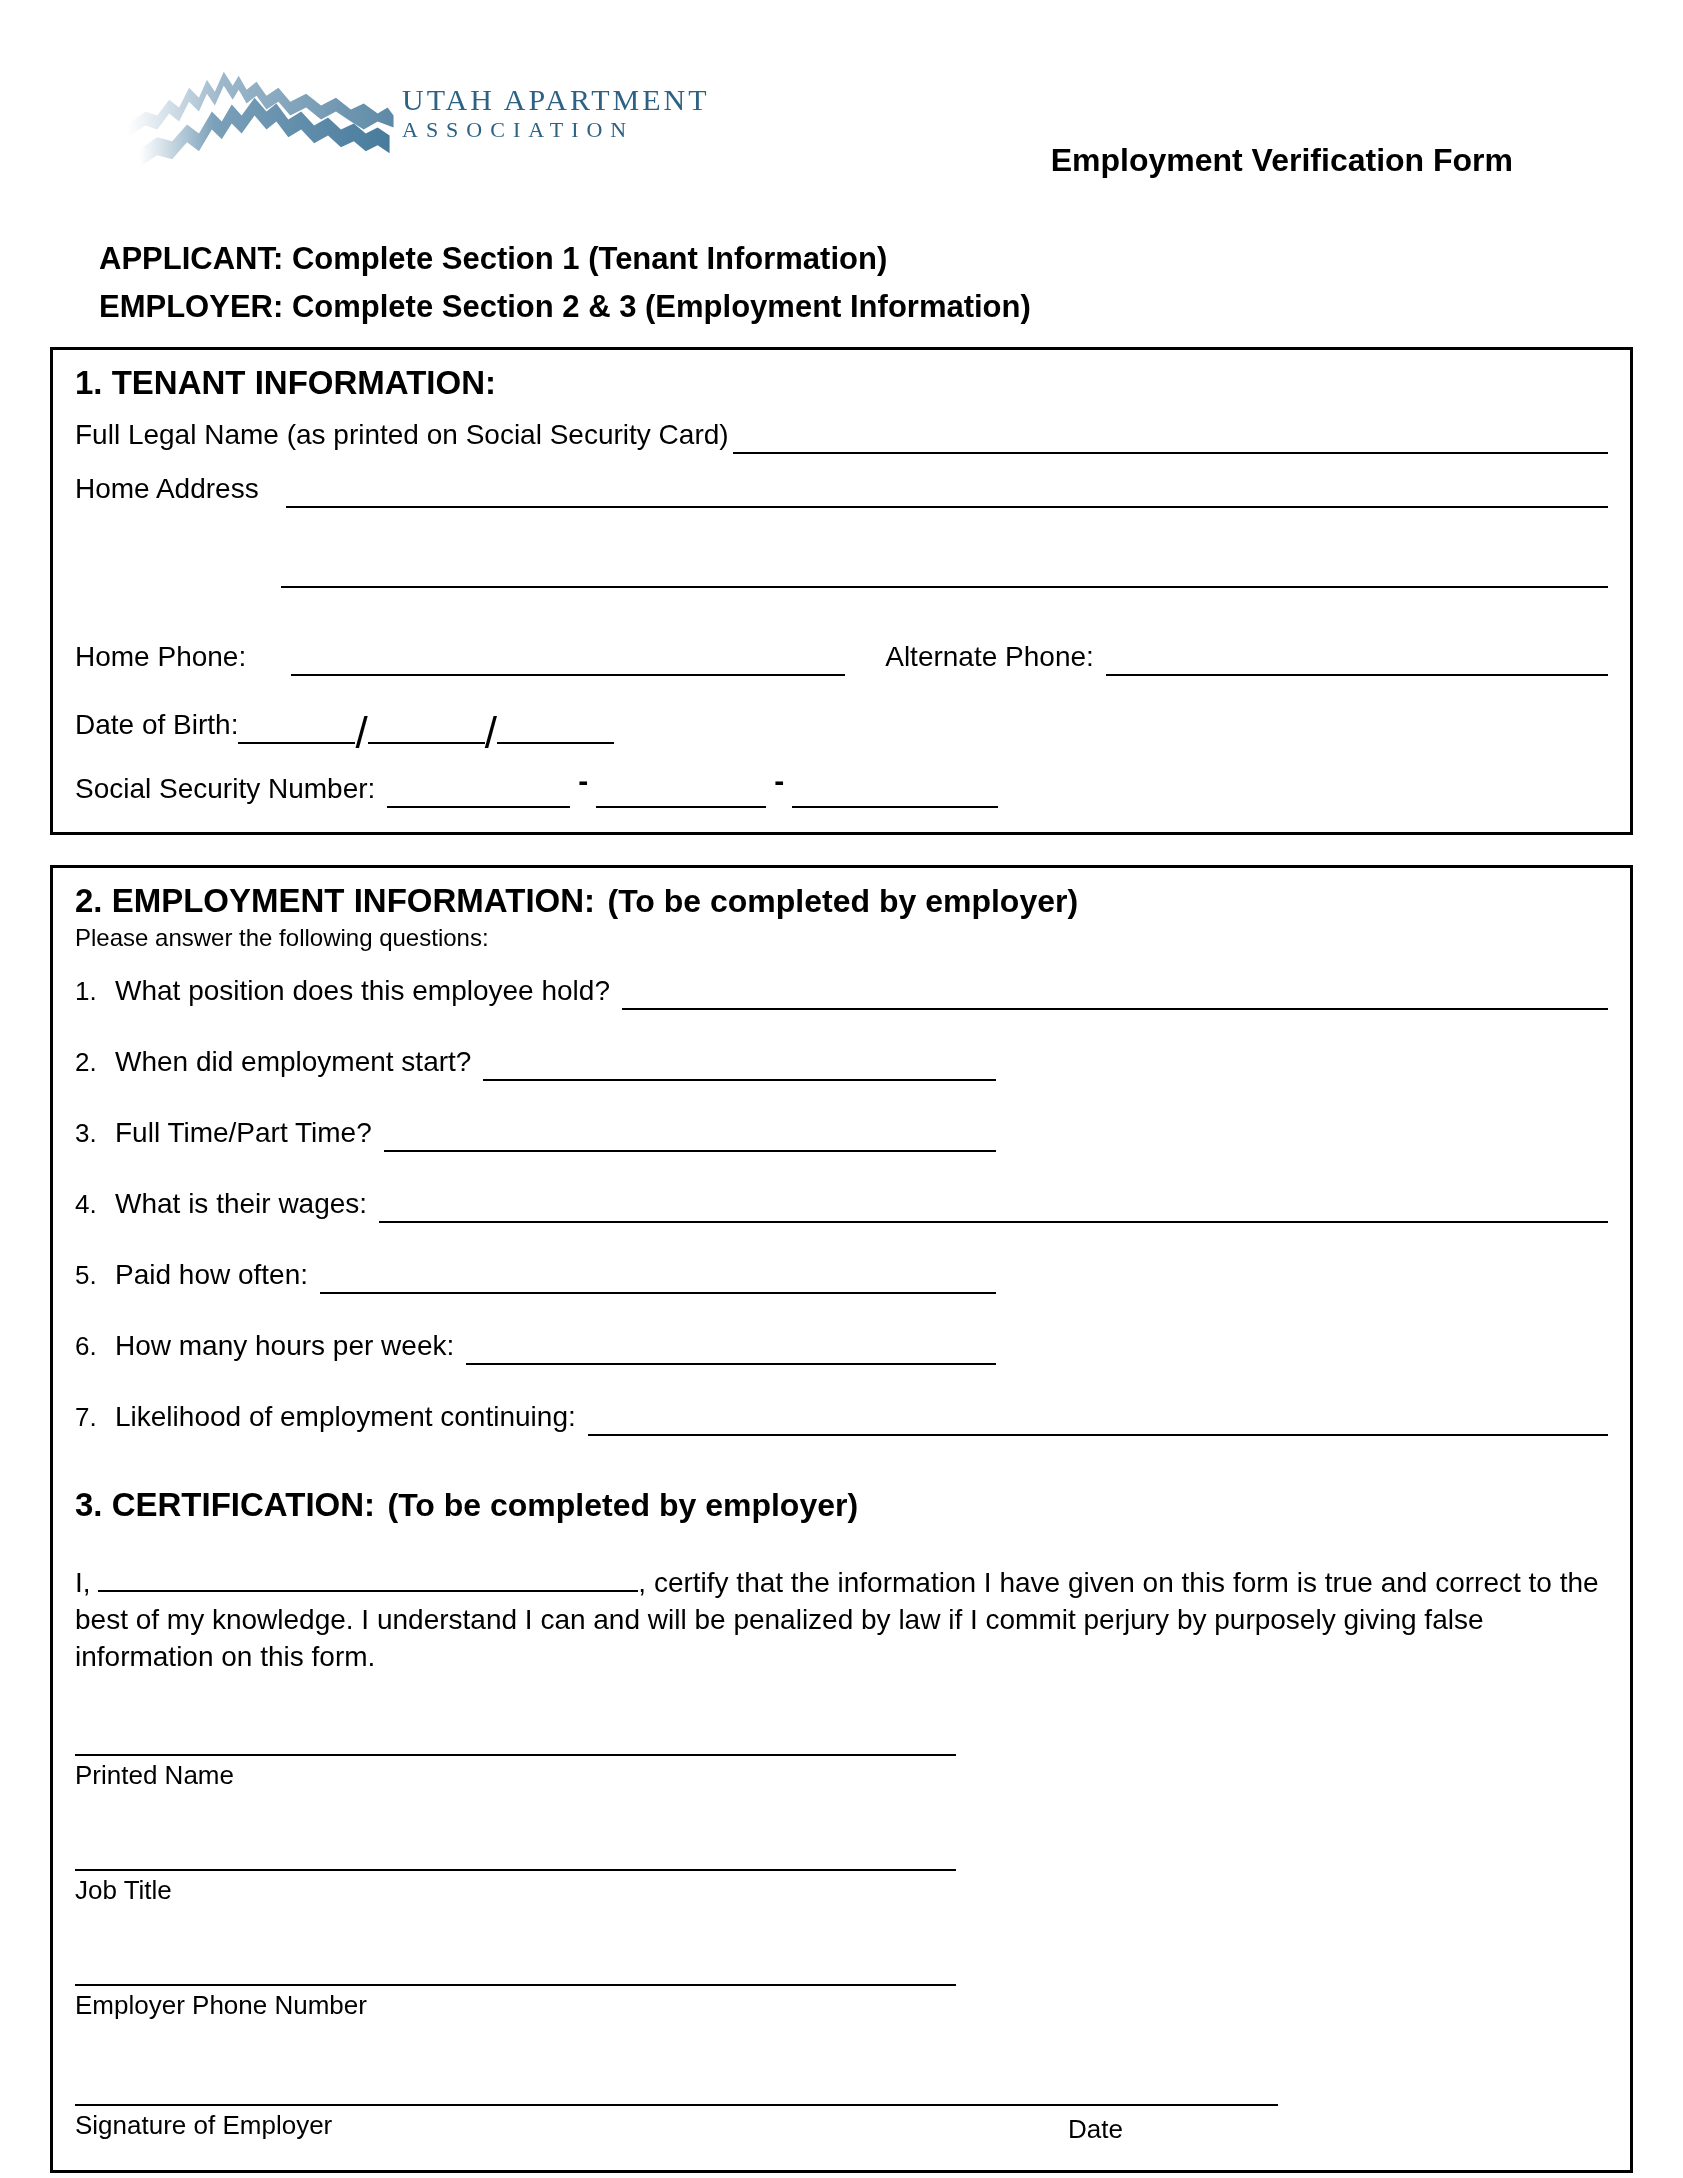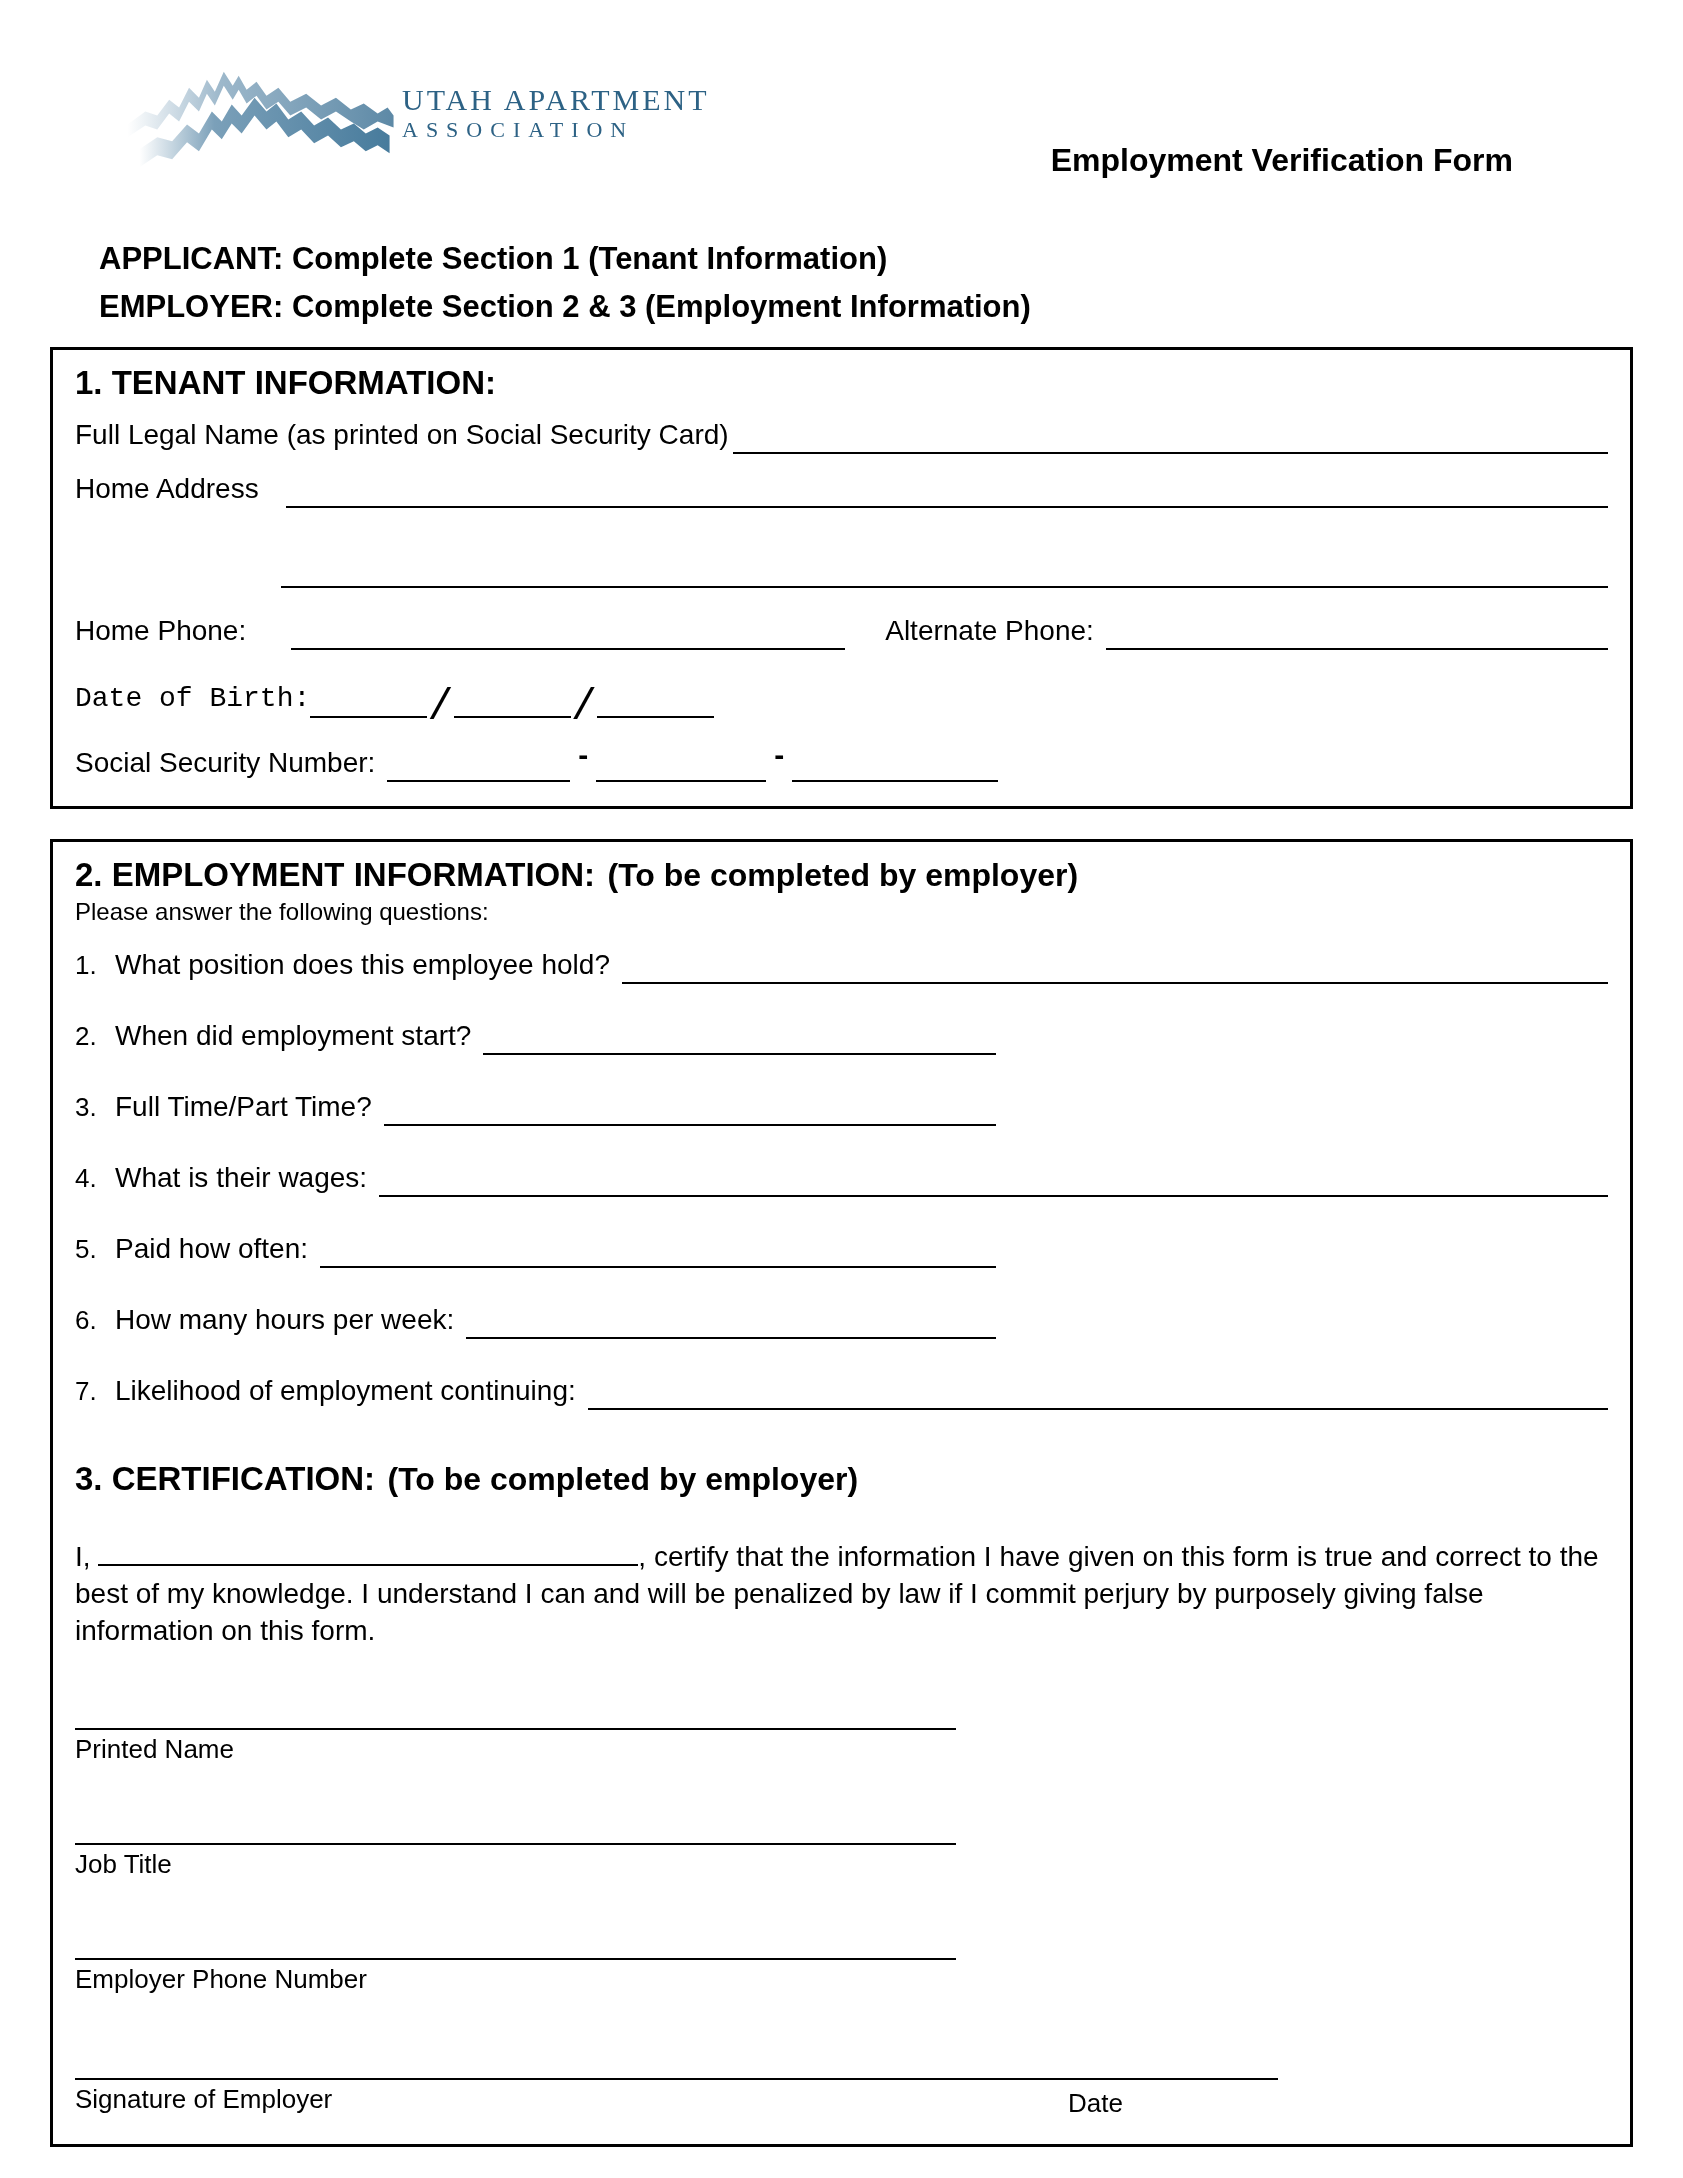--- a/index.html
+++ b/index.html
@@ -30,25 +30,25 @@
   .field-row { display:flex; align-items:flex-end; font-size:28px; }
   .field-row .flabel { white-space:nowrap; line-height:38px; }
   .fill { border-bottom:2px solid #000; height:38px; }
   .grow { flex:1; }
   .name-row { margin-top:14px; }
   .name-row .fill { margin-left:4px; }
   .addr-row { margin-top:16px;gap:13px; }
   .addr-row .fill { margin-left:14px; }
   .addr2-row { margin-top:42px; }
   .addr2-row .fill { margin-left:206px; }
-  .phone-row { margin-top:24px;text-align:center; }
+  .phone-row { margin-top:50px;text-align:center; }
   .fill-homephone { width:554px; margin-left:45px; }
   .alt-label { margin-left:40px; }
   .phone-row .grow { margin-left:12px; }
-  .dob-row { margin-top:30px;font-family:Liberation Mono, monospace; }
+  .dob-row { margin-top:30px; }
   .fill-dob { width:117px; }
   .dob-row .fill-dob:first-of-type { margin-left:6px; }
   .slash { font-size:44px; line-height:30px; display:inline-block; transform:translateY(4px); }
   .ssn-row { margin-top:26px; }
   .fill-ssn1 { width:183px; margin-left:12px; }
   .fill-ssn2 { width:170px; }
   .fill-ssn3 { width:206px; }
   .dash { font-weight:bold; font-size:30px; display:inline-block; transform:translateY(-10px); padding:0 8px; }
   
   .qrow { display:flex; align-items:flex-end; font-size:28px; margin-top:33px; }

